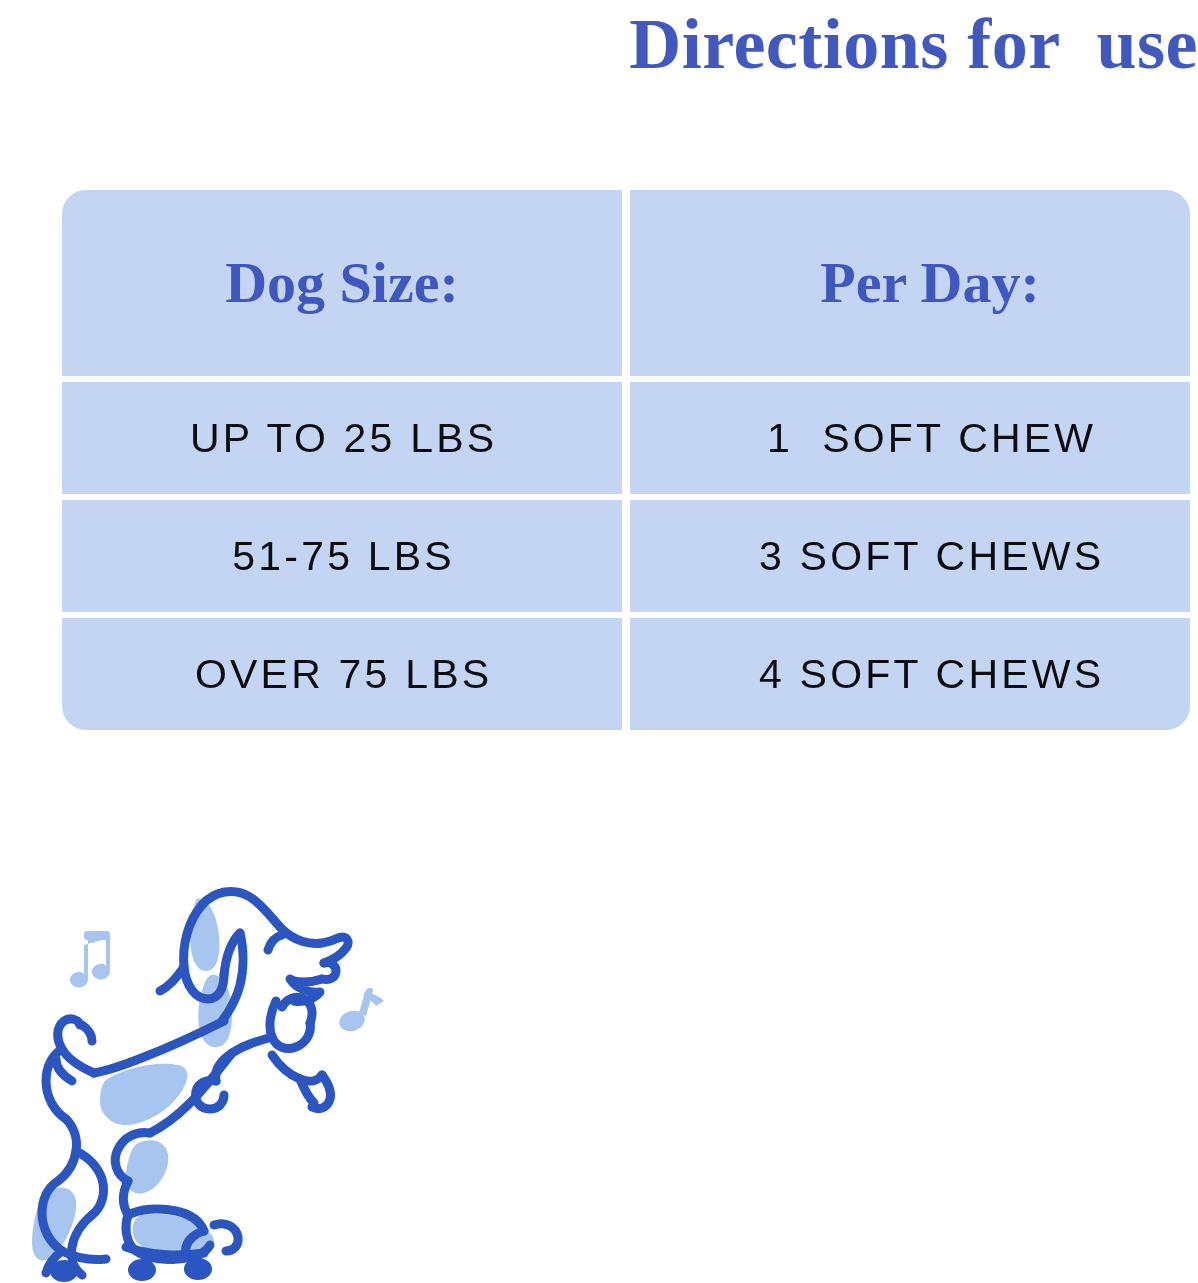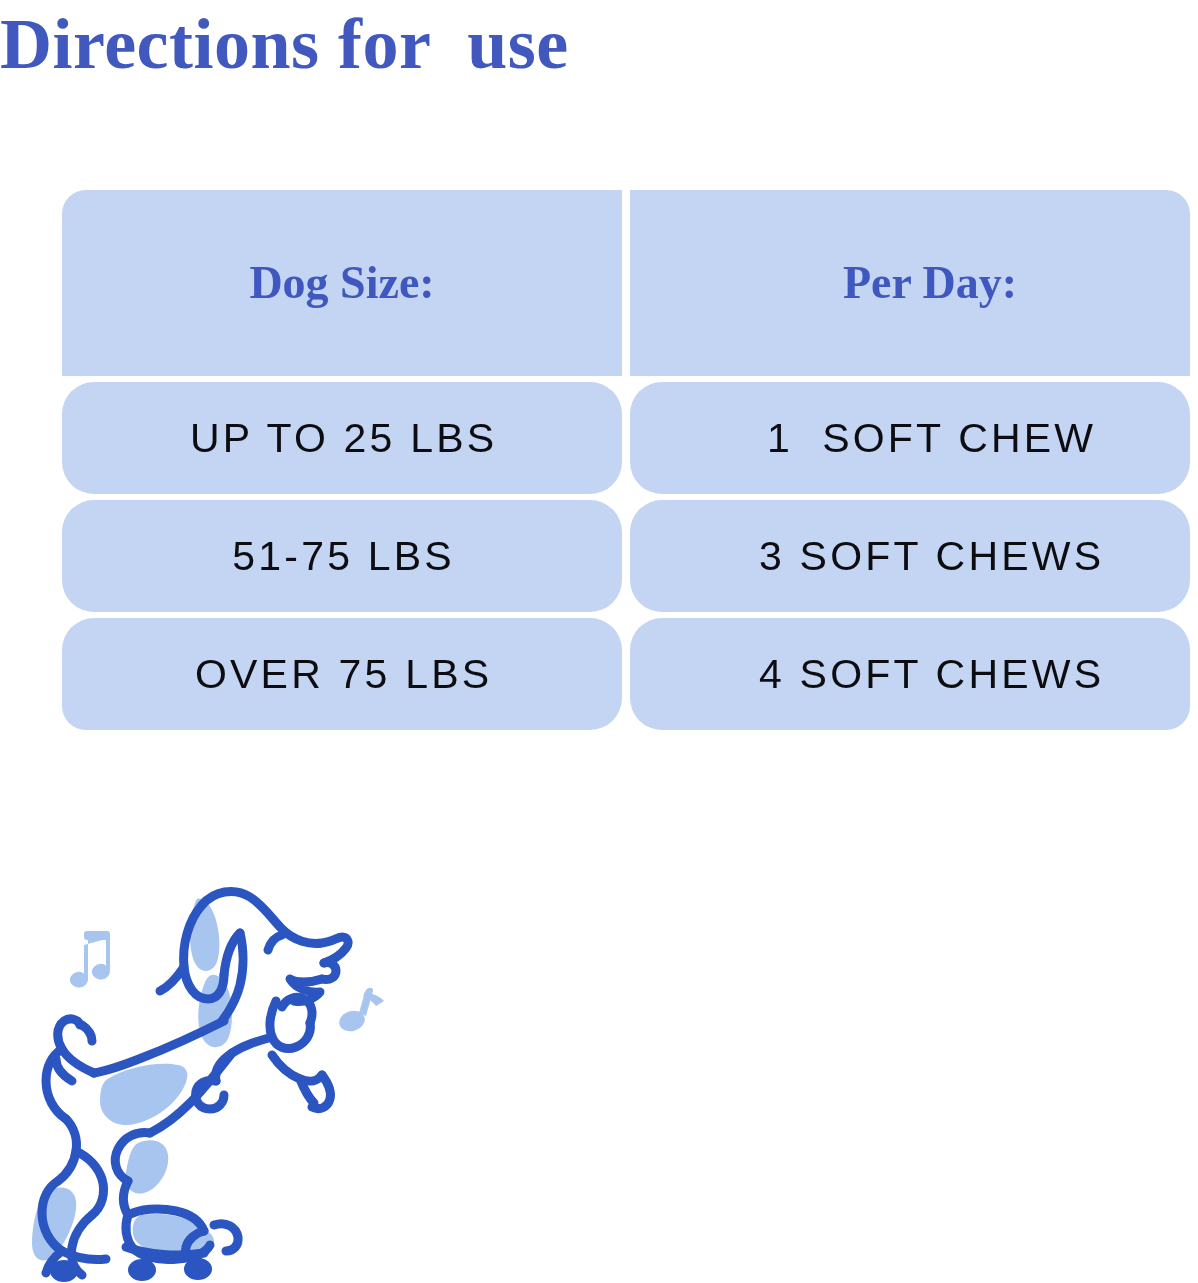--- a/index.html
+++ b/index.html
@@ -16,21 +16,21 @@
     font-family: "Liberation Sans", sans-serif;
     -webkit-font-smoothing: antialiased;
   }
 
   
   #page-title {
     position: absolute;
     left: 0;
     top: 2px;
     width: 1198px;
-    text-align: left;
+    text-align: right;
     font-family: "Liberation Serif", "DejaVu Serif", serif;
     font-weight: 700;
     font-size: 72px;
     line-height: 84px;
     color: #4159bf;
     letter-spacing: 0.5px;
     white-space: pre;
   }
 
   
@@ -67,30 +67,30 @@
 
   
   .table-row.header-row { height: 186px; }
   .table-row.header-row .cell { height: 186px; }
   .header-row .cell.col-size { border-top-left-radius: 24px; }
   .header-row .cell.col-dose { border-top-right-radius: 24px; }
 
   .header-text {
     font-family: "Liberation Serif", "DejaVu Serif", serif;
     font-weight: 700;
-    font-size: 46px;
+    font-size: 58px;
     line-height: 62px;
     color: #3f58c0;
     letter-spacing: 0px;
     white-space: pre;
   }
 
   
   .table-row.data-row { height: 112px; }
-  .table-row.data-row .cell { height: 112px; border-radius: 32px; }
+  .table-row.data-row .cell { height: 112px; }
 
   .table-row.data-row:last-child .cell.col-size { border-bottom-left-radius: 24px; text-align: right; }
   .table-row.data-row:last-child .cell.col-dose { border-bottom-right-radius: 24px; }
 
   .data-text {
     font-family: "Liberation Sans", sans-serif;
     font-weight: 400;
     font-size: 41px;
     line-height: 44px;
     color: #0d0d11;

